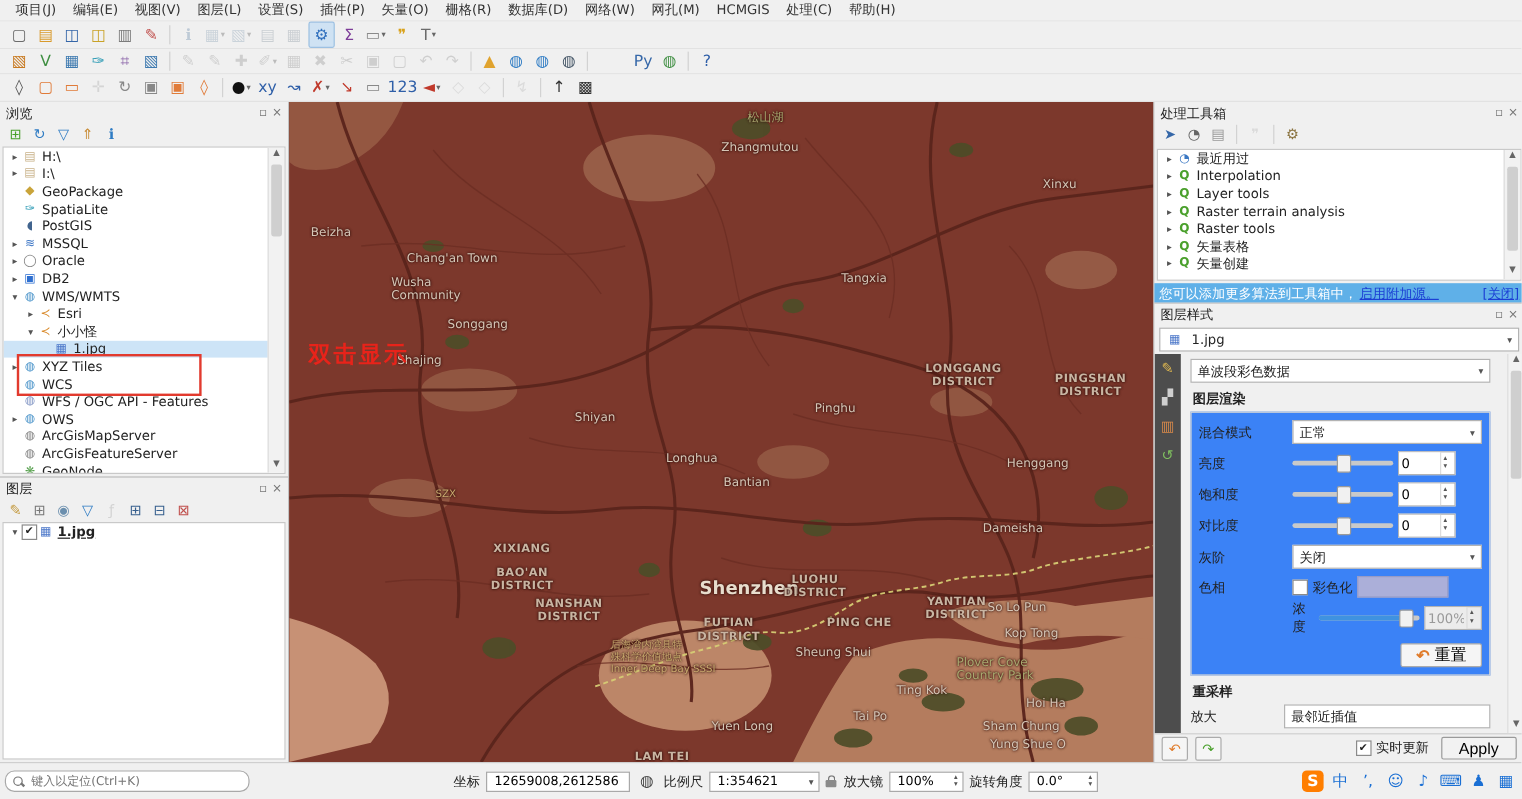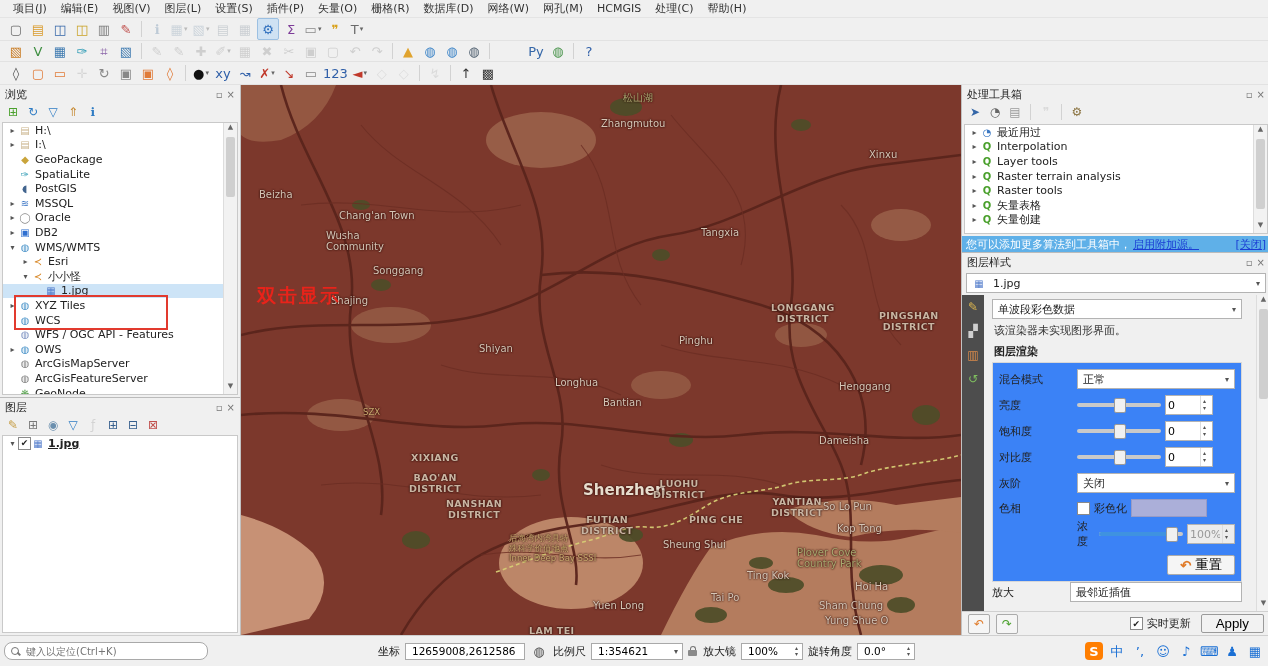--- a/index.html
+++ b/index.html
@@ -567,21 +567,20 @@
               <span class="pti" style="color: rgb(224, 184, 79);">✎</span>
               <span class="pti" style="color: rgb(207, 207, 207);">▞</span>
               <span class="pti" style="color: rgb(217, 138, 74);">▥</span>
               <span class="pti" style="color: rgb(127, 191, 95);">↺</span>
             </div>
           <div class="scontent">
             <div class="combo" style="margin-bottom:2px;">
               <span class="cv">单波段彩色数据</span>
               <span class="carr">▾</span>
             </div>
-            <div class="note">该渲染器未实现图形界面。</div>
             <div class="gtitle">图层渲染</div>
             <div class="groupbox">
               <div class="frow">
                 <span class="lbl">混合模式</span>
                 <div class="ctl">
                     <div class="combo" style="flex:1">
                   <span class="cv">正常</span>
                   <span class="carr">▾</span>
                     </div>
                   </div>
@@ -666,20 +665,21 @@
                 </div>
               </div>
               <div class="frow" style="margin-bottom:0;">
                 <button class="resetbtn">
                   <span class="ric">↶</span>
                   <span>重置</span>
                 </button>
               </div>
             </div>
 
+            <div class="gtitle">重采样</div>
             <div class="frow">
               <span class="lbl">放大</span>
               <div class="ctl">
                   <div class="combo" style="flex:1">
                 <span class="cv">最邻近插值</span>
                 </div>
                 </div>
             </div>
 
           </div>

